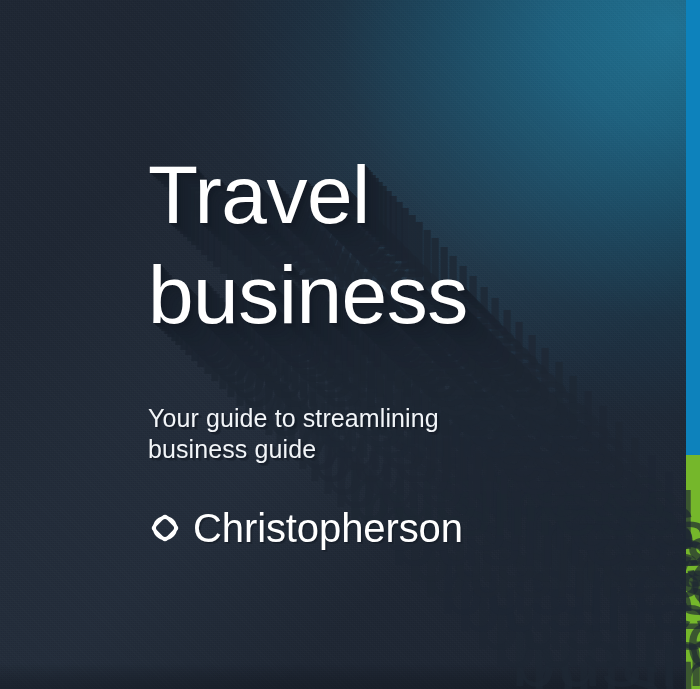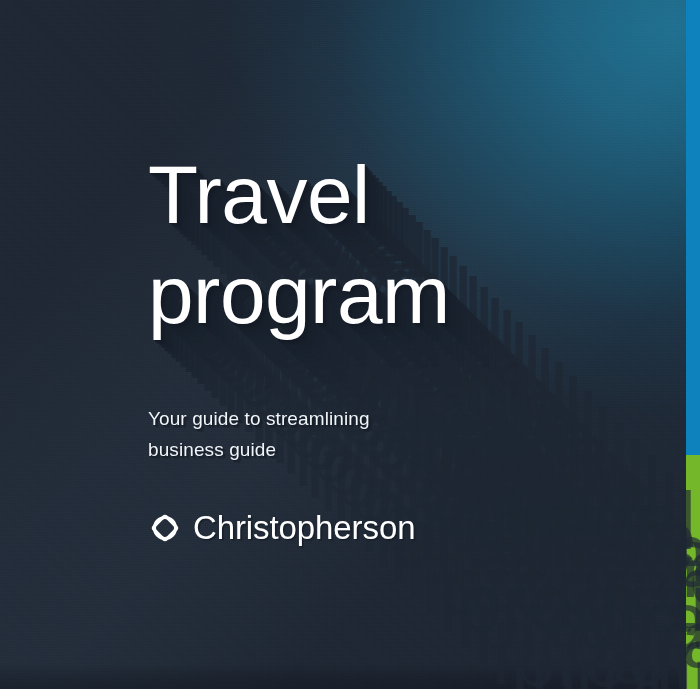--- a/index.html
+++ b/index.html
@@ -160,21 +160,21 @@
   }
 
   
   .subtitle-block {
     position:absolute;
     left:0; top:403px;
     width:400px;
   }
   .subtitle-line {
     display:block;
-    font-size:19px;
+    font-size:25px;
     line-height:31px;
     font-weight:400;
     letter-spacing:0.1px;
     color:#f2f5f8;
     white-space:nowrap;
     text-shadow:
       1px 1px 0 rgba(20,27,38,0.6),
       2px 2px 0 rgba(21,28,39,0.5),
       3px 3px 0 rgba(22,29,40,0.4);
   }
@@ -186,21 +186,21 @@
     display:flex;
     align-items:center;
     gap:11px;
   }
   .logo-mark {
     width:34px; height:34px;
     flex:0 0 auto;
     display:block;
   }
   .logo-word {
-    font-size:33px;
+    font-size:40px;
     line-height:34px;
     font-weight:400;
     letter-spacing:-0.1px;
     color:#ffffff;
     white-space:nowrap;
     text-shadow:
       1px 1px 0 rgba(20,27,38,0.55),
       2px 2px 0 rgba(21,28,39,0.42);
   }
 </style>
@@ -217,21 +217,21 @@
 
   <div class="accent-stripe">
     <div class="accent-blue"></div>
     <div class="accent-green"></div>
   </div>
 
   <div class="content">
 
     <h1 class="title-block">
       <span class="title-line">Travel</span>
-      <span class="title-line">program</span>
+      <span class="title-line">business</span>
     </h1>
 
     <h2 class="subtitle-block">
       <span class="subtitle-line">Your guide to streamlining</span>
       <span class="subtitle-line">business guide</span>
     </h2>
 
     <div class="logo-lockup">
       <svg class="logo-mark" viewBox="0 0 100 100">
         <defs>

